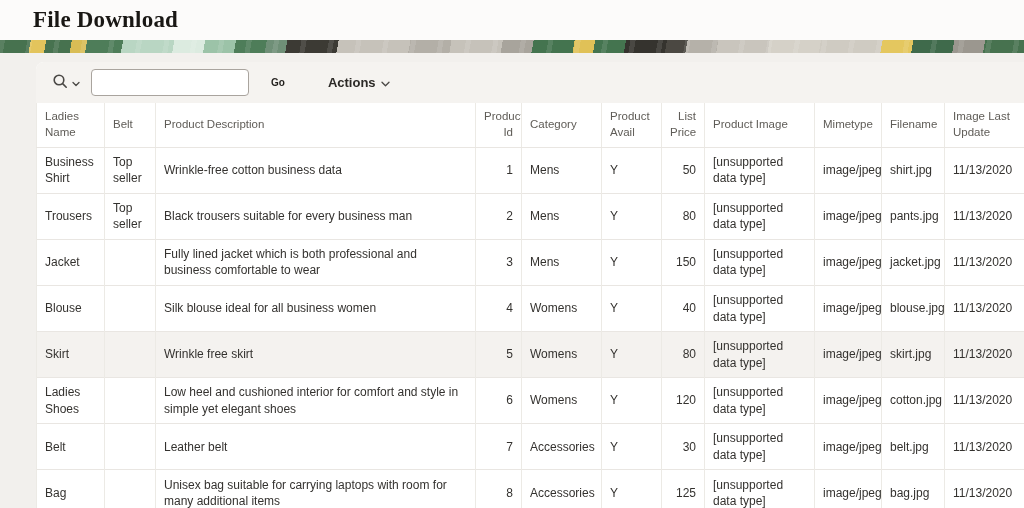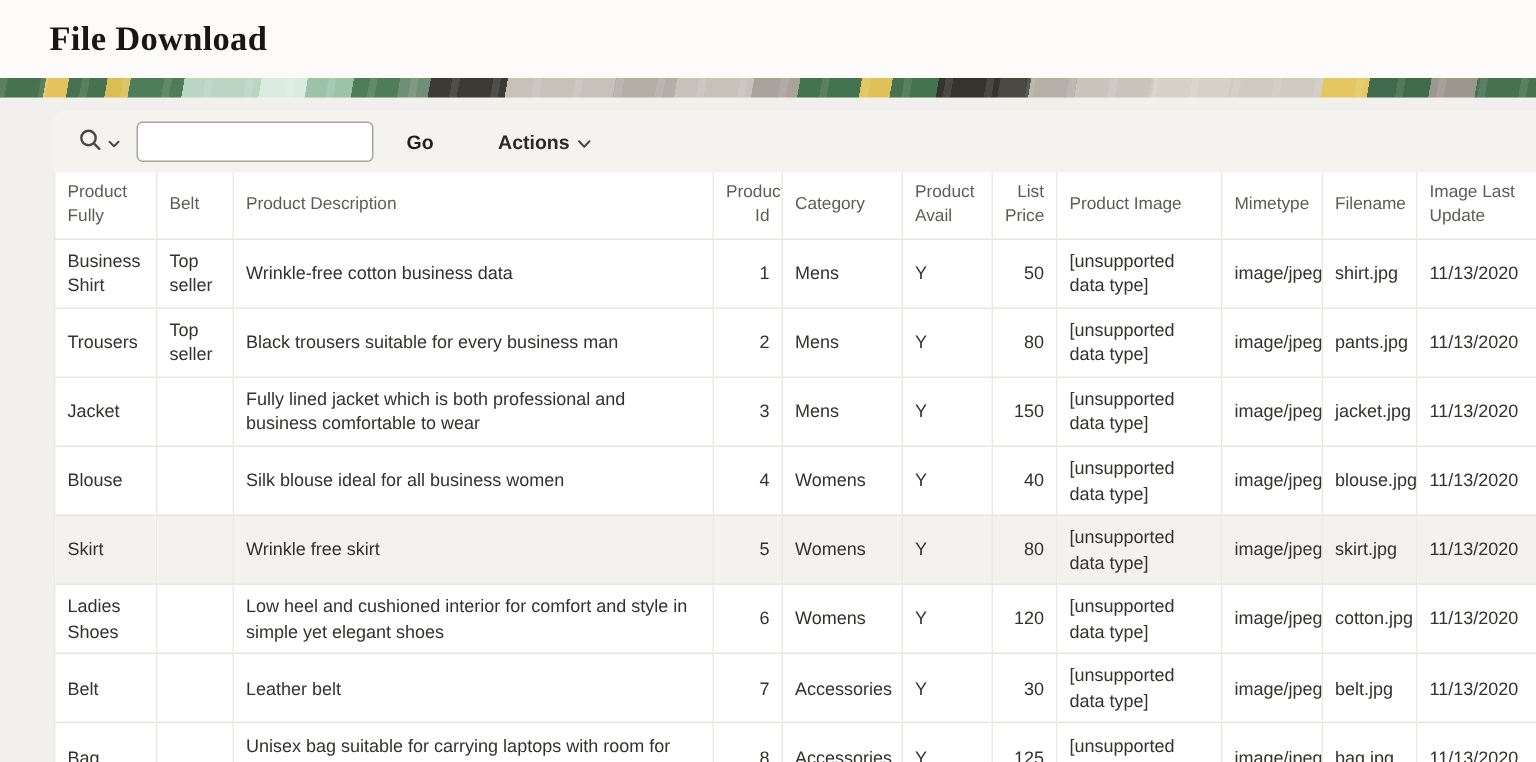--- a/index.html
+++ b/index.html
@@ -4,21 +4,21 @@
 <style>
   * { margin:0; padding:0; box-sizing:border-box; }
   html,body { width:1024px; height:508px; overflow:hidden; }
   body {
     font-family:"Liberation Sans", sans-serif;
     background:#f2f0ed;
     color:#34322f;
   }
   
   .title-bar {
-    height:52px; background:#fcfbfa;
+    height:40px; background:#fcfbfa;
     display:flex; align-items:center; padding-left:33px;
   }
   .title-bar h1 {
     font-family:"Liberation Serif", serif;
     font-size:23px; font-weight:600; color:#191714; letter-spacing:.2px;
   }
   
   .banner {
     height:13px; width:100%;
     background:
@@ -53,21 +53,21 @@
   }
   .search-input {
     margin-left:9px; width:158px; height:27px;
     border:1px solid #a9a49e; border-radius:4px; background:#fff;
     font-family:"Liberation Sans", sans-serif; font-size:12px; padding:0 8px;
     color:#34322f; outline:none;
   }
   .go-btn {
     margin-left:15px; background:none; border:none; cursor:pointer;
     font-family:"Liberation Sans", sans-serif;
-    font-size:13px; font-weight:700; color:#211f1c; padding:6px 7px;
+    font-size:10px; font-weight:700; color:#211f1c; padding:6px 7px;
   }
   .actions-btn {
     margin-left:32px; background:none; border:none; cursor:pointer;
     display:flex; align-items:center; gap:5px;
     font-family:"Liberation Sans", sans-serif;
     font-size:13px; font-weight:600; color:#2b2926; padding:6px 4px;
   }
   
   table { border-collapse:collapse; table-layout:fixed; width:992px; }
   col.c0{width:68px} col.c1{width:51px} col.c2{width:320px} col.c3{width:46px}
@@ -142,21 +142,21 @@
         <col class="c4">
           <col class="c5">
           <col class="c6">
           <col class="c7">
         <col class="c8">
           <col class="c9">
           <col class="c10">
       </colgroup>
       <thead>
         <tr>
-            <th class="al-l">Product Fully</th>
+            <th class="al-l">Ladies Name</th>
             <th class="al-l">Belt</th>
             <th class="al-l">Product Description</th>
             <th class="al-r">Product Id</th>
             <th class="al-l">Category</th>
             <th class="al-l">Product Avail</th>
             <th class="al-r">List Price</th>
             <th class="al-l">Product Image</th>
             <th class="al-l">Mimetype</th>
             <th class="al-l">Filename</th>
             <th class="al-l">Image Last Update</th>

